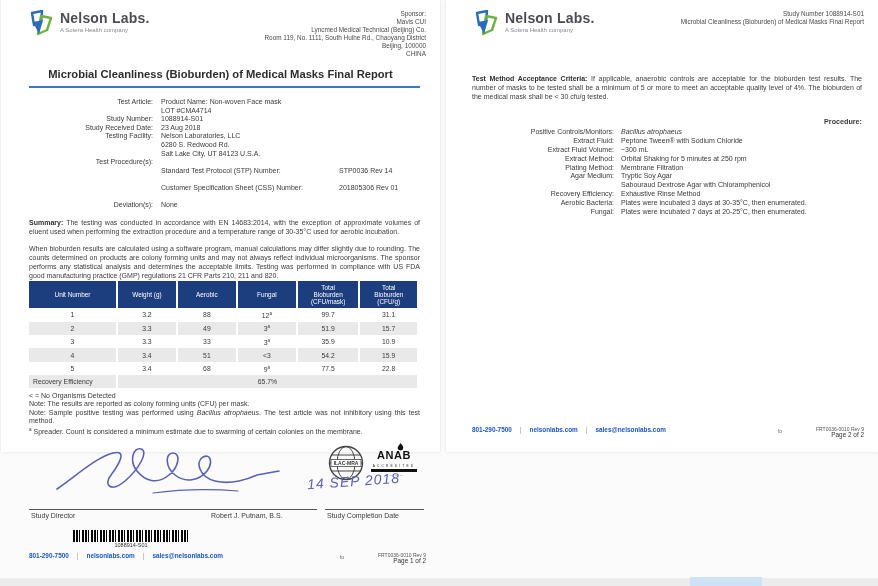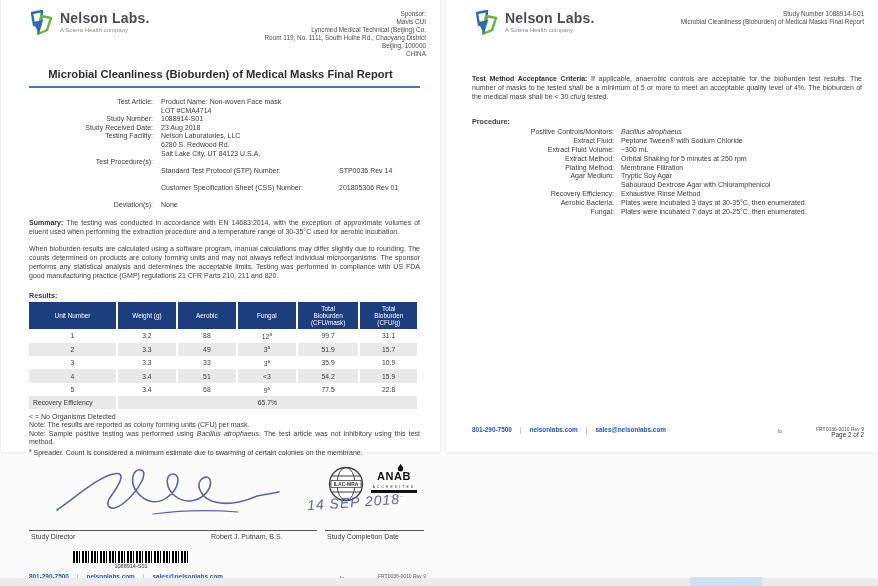--- a/index.html
+++ b/index.html
@@ -73,21 +73,21 @@
   .footer { display:flex; align-items:flex-start; margin:4px 14px 0 28px; font-size:6.4px; }
   .footer .links { display:flex; gap:8px; color:#1a56c4; font-weight:bold; }
   .footer .links .sep { color:#999; font-weight:normal; }
   .footer .spacer { flex:1; }
   .footer .marker { font-size:5px; color:#666; margin-right:34px; margin-top:2px; }
   .footer .formbox { text-align:right; color:#555; font-size:5px; line-height:6px; }
   .footer .formbox .pg { font-size:6.4px; color:#333; }
 
   
   .p2-body { margin:34px 16px 0 26px; }
-  .proc-h { margin:16px 0 2px 0; font-size:7.2px; font-weight:bold; }
+  .proc-h { margin:16px 0 2px 0; font-size:7.2px; font-weight:bold;text-align:right; }
   .p2row { display:flex; font-size:7px; line-height:8.8px; }
   .p2row .lab { width:142px; text-align:right; flex:none; }
   .p2row .val { margin-left:7px; white-space:pre-line; }
   .p2row .val.it { font-style:italic; }
   #page-2 .footer { position:absolute; left:0; right:0; bottom:14px; margin:0 14px 0 26px; }
 </style>
 </head>
 <body>
 
 <div class="canvas">
@@ -150,21 +150,20 @@
       </div>
       <div class="info-row">
           <span class="info-label">Deviation(s):</span>
           <span class="info-value">None</span>
         </div>
     </div>
 
     <div class="para"><b>Summary:</b><span> The testing was conducted in accordance with EN 14683:2014, with the exception of approximate volumes of eluent used when performing the extraction procedure and a temperature range of 30-35°C used for aerobic incubation.</span></div>
     <div class="para">When bioburden results are calculated using a software program, manual calculations may differ slightly due to rounding.  The counts determined on products are colony forming units and may not always reflect individual microorganisms.  The sponsor performs any statistical analysis and determines the acceptable limits. Testing was performed in compliance with US FDA good manufacturing practice (GMP) regulations 21 CFR Parts 210, 211 and 820.</div>
 
-    <div class="results-h">Results:</div>
 
     <table class="res">
       <colgroup>
           <col style="width:90px">
           <col style="width:60px">
           <col style="width:60px">
           <col style="width:60px">
           <col style="width:62px">
           <col style="width:58px">
         </colgroup>

